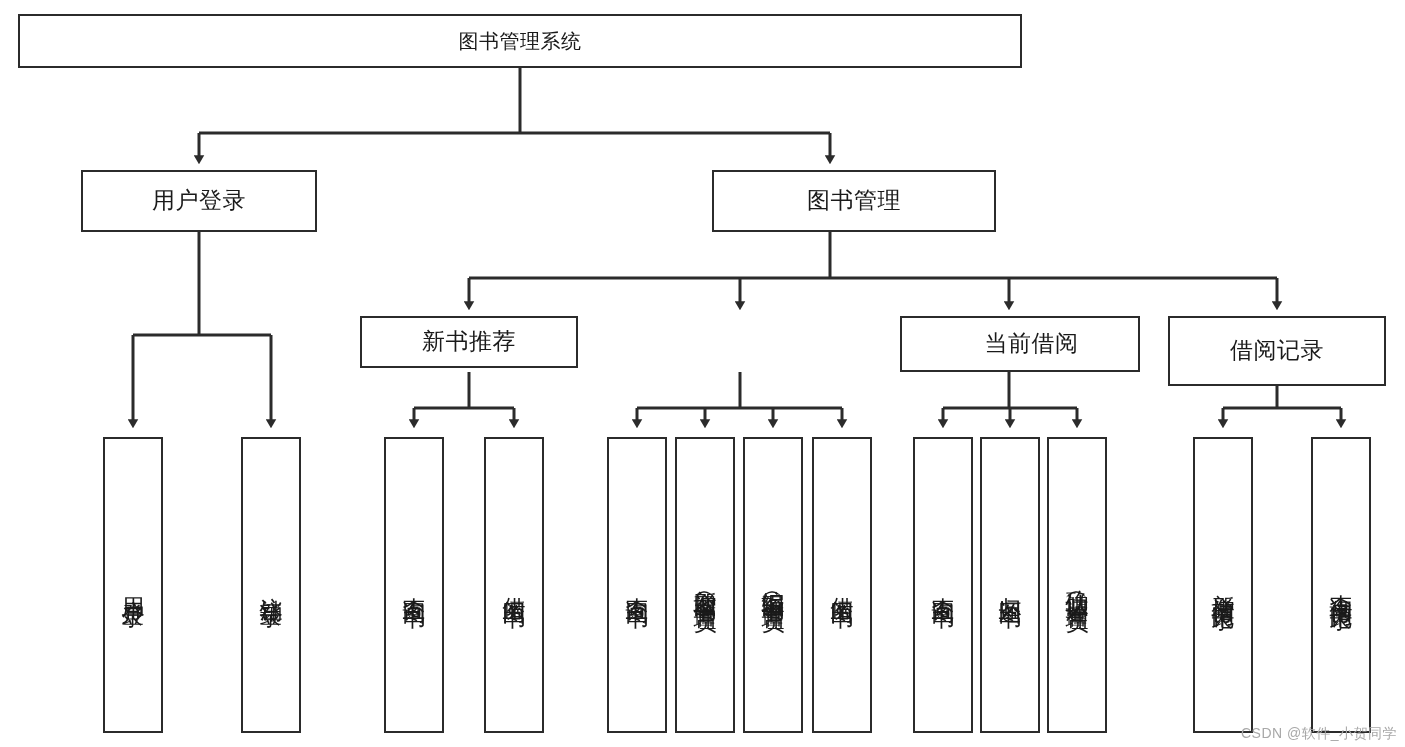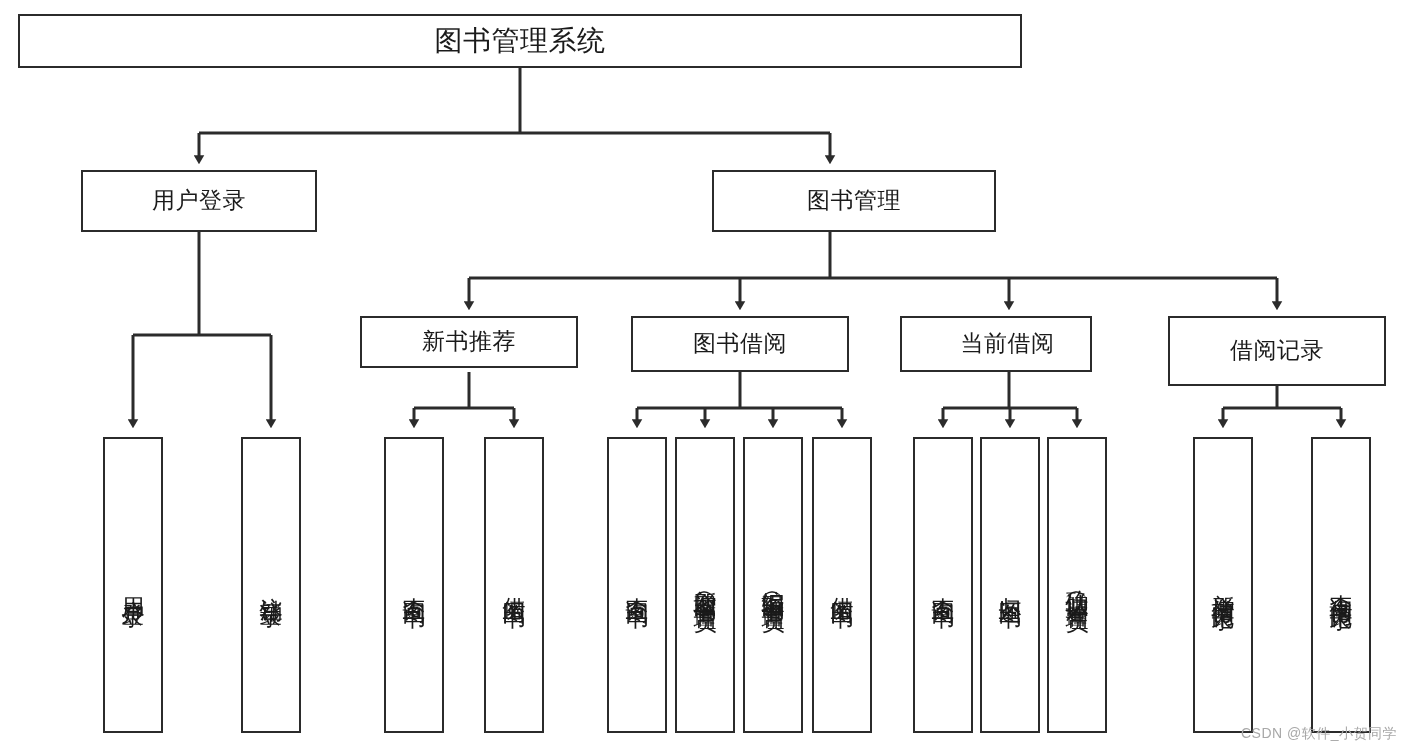--- a/index.html
+++ b/index.html
@@ -48,21 +48,21 @@
   .node-v .label {
     writing-mode: vertical-rl;
     text-orientation: upright;
     font-size: 23px;
     line-height: 1.25;
     letter-spacing: 3px;
     white-space: nowrap;
     display: block;
   }
   #root-node .label {
-    font-size: 28px;
+    font-size: 20px;
   }
   #watermark {
     position: absolute;
     right: 8px;
     bottom: 4px;
     font-size: 14px;
     color: #a8a8a8;
     white-space: nowrap;
     letter-spacing: 0.5px;
   }
@@ -130,24 +130,21 @@
   <div class="node node-h" style="left:81px; top:170px; width:236px; height:62px;">
     <span class="label">用户登录</span>
   </div>
   <div class="node node-h" style="left:712px; top:170px; width:284px; height:62px;">
     <span class="label">图书管理</span>
   </div>
 
   <div class="node node-h" style="left:360px; top:316px; width:218px; height:52px;">
     <span class="label">新书推荐</span>
   </div>
-  <div class="node node-h" style="left:631px; top:316px; width:218px; height:56px;">
-    <span class="label">图书借阅</span>
-  </div>
-  <div class="node node-h" style="left:900px; top:316px; width:192px; height:56px;padding-left:23px;">
+  <div class="node node-h" style="left:900px; top:316px; width:240px; height:56px;padding-left:23px;">
     <span class="label">当前借阅</span>
   </div>
   <div class="node node-h" style="left:1168px; top:316px; width:218px; height:70px;">
     <span class="label">借阅记录</span>
   </div>
 
   <div class="node node-v" style="left:103px; top:437px; width:60px; height:296px;">
     <span class="label">用户登录</span>
   </div>
   <div class="node node-v" style="left:241px; top:437px; width:60px; height:296px;">

